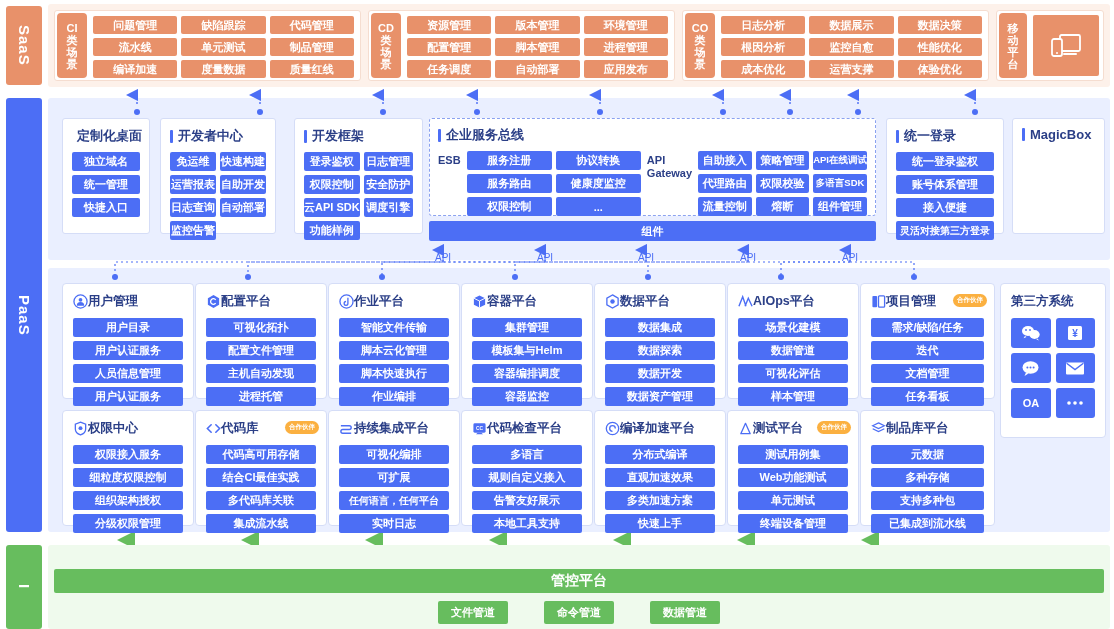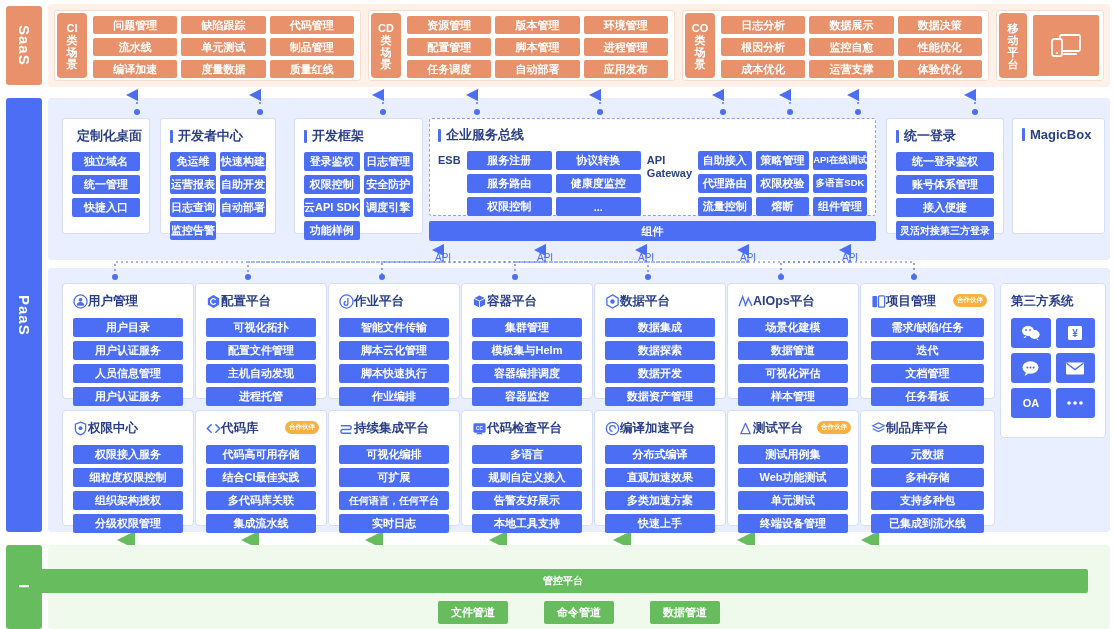--- a/index.html
+++ b/index.html
@@ -163,24 +163,24 @@
     background: #4c6ef5; border-radius: 3px; height: 30px;
     display: flex; align-items: center; justify-content: center; color: #fff;
   }
 
   
   #band-green {
     position: absolute; left: 48px; top: 545px; width: 1062px; height: 84px;
     background: #effaed; border-radius: 3px;
   }
   #green-bar {
-    position: absolute; left: 38px; top: 569px; width: 1050px; height: 24px;
+    position: absolute; left: 54px; top: 569px; width: 1050px; height: 24px;
     background: #67bd5e; color: #fff; border-radius: 2px;
     display: flex; align-items: center; justify-content: center;
-    font-size: 10px; font-weight: bold;
+    font-size: 14px; font-weight: bold;
   }
   #green-chips {
     position: absolute; left: 54px; top: 601px; width: 1050px;
     display: flex; justify-content: center; gap: 36px;
   }
   .gchip {
     background: #67bd5e; color: #fff; font-size: 11px; font-weight: bold;
     border-radius: 2px; padding: 4px 13px;
   }
 

